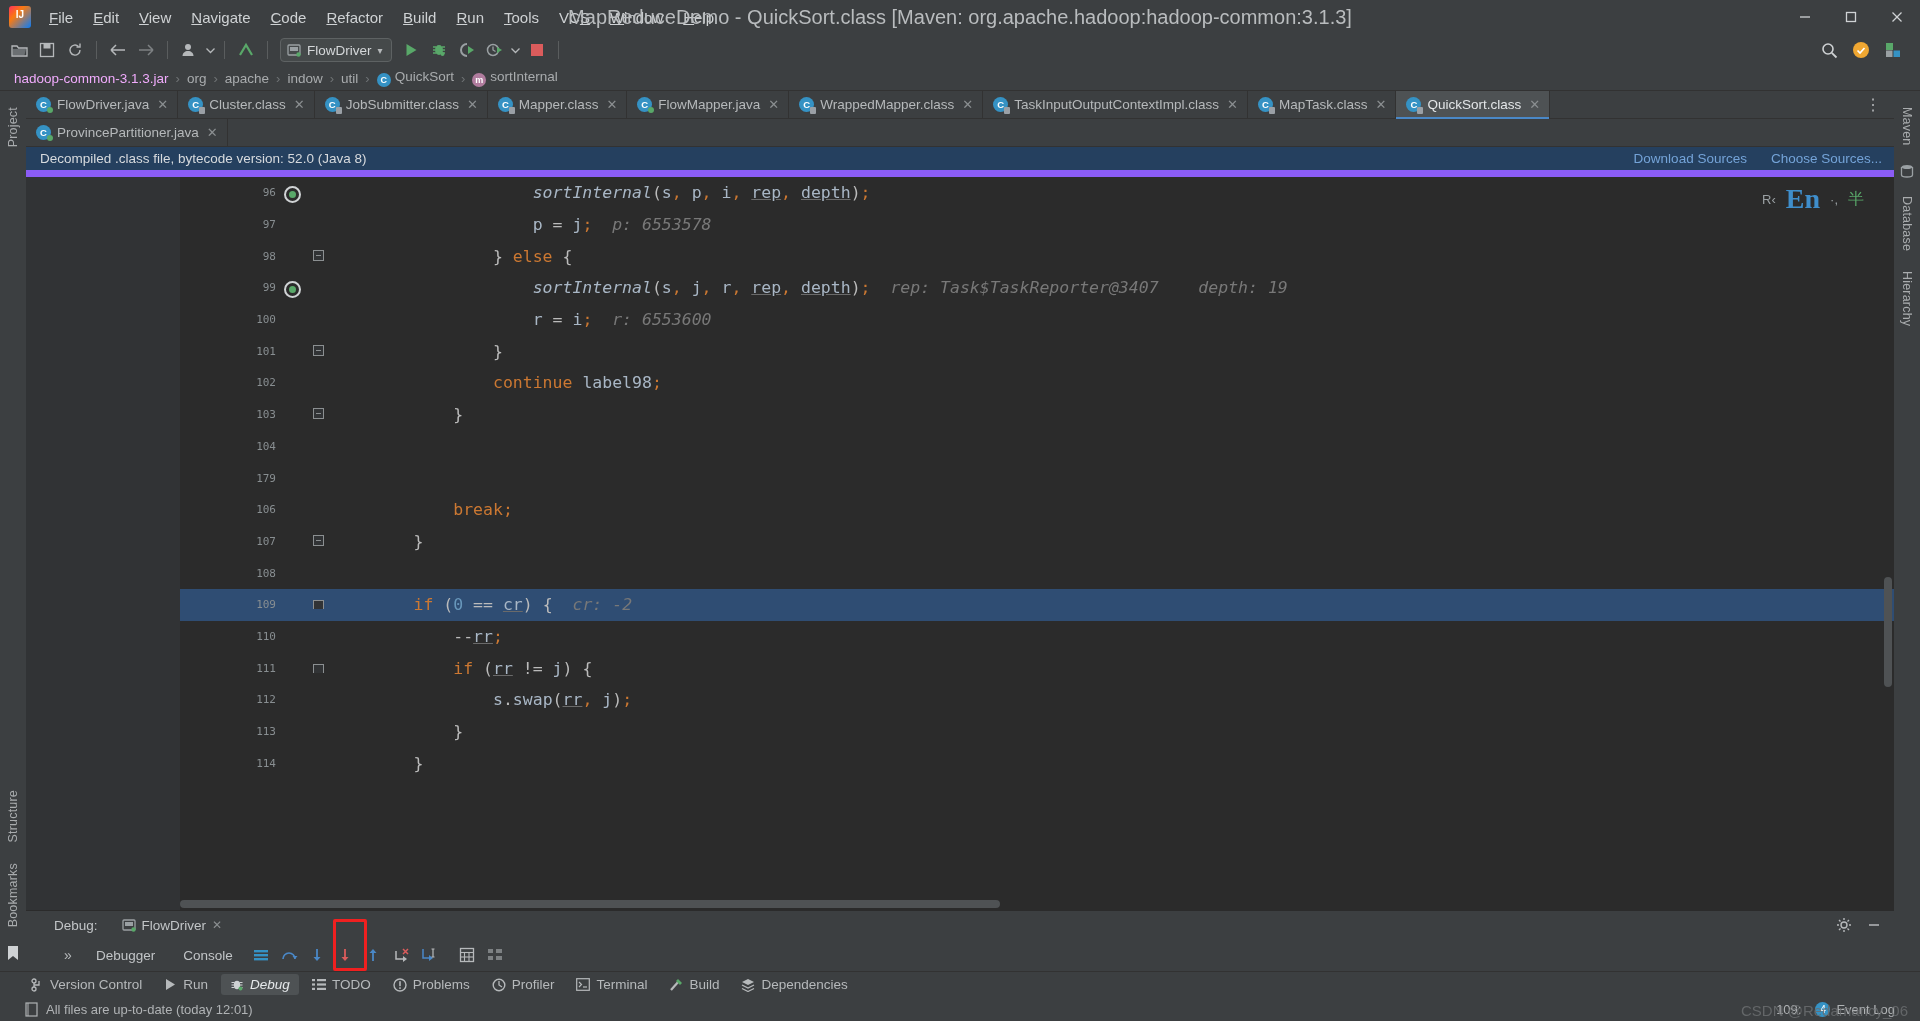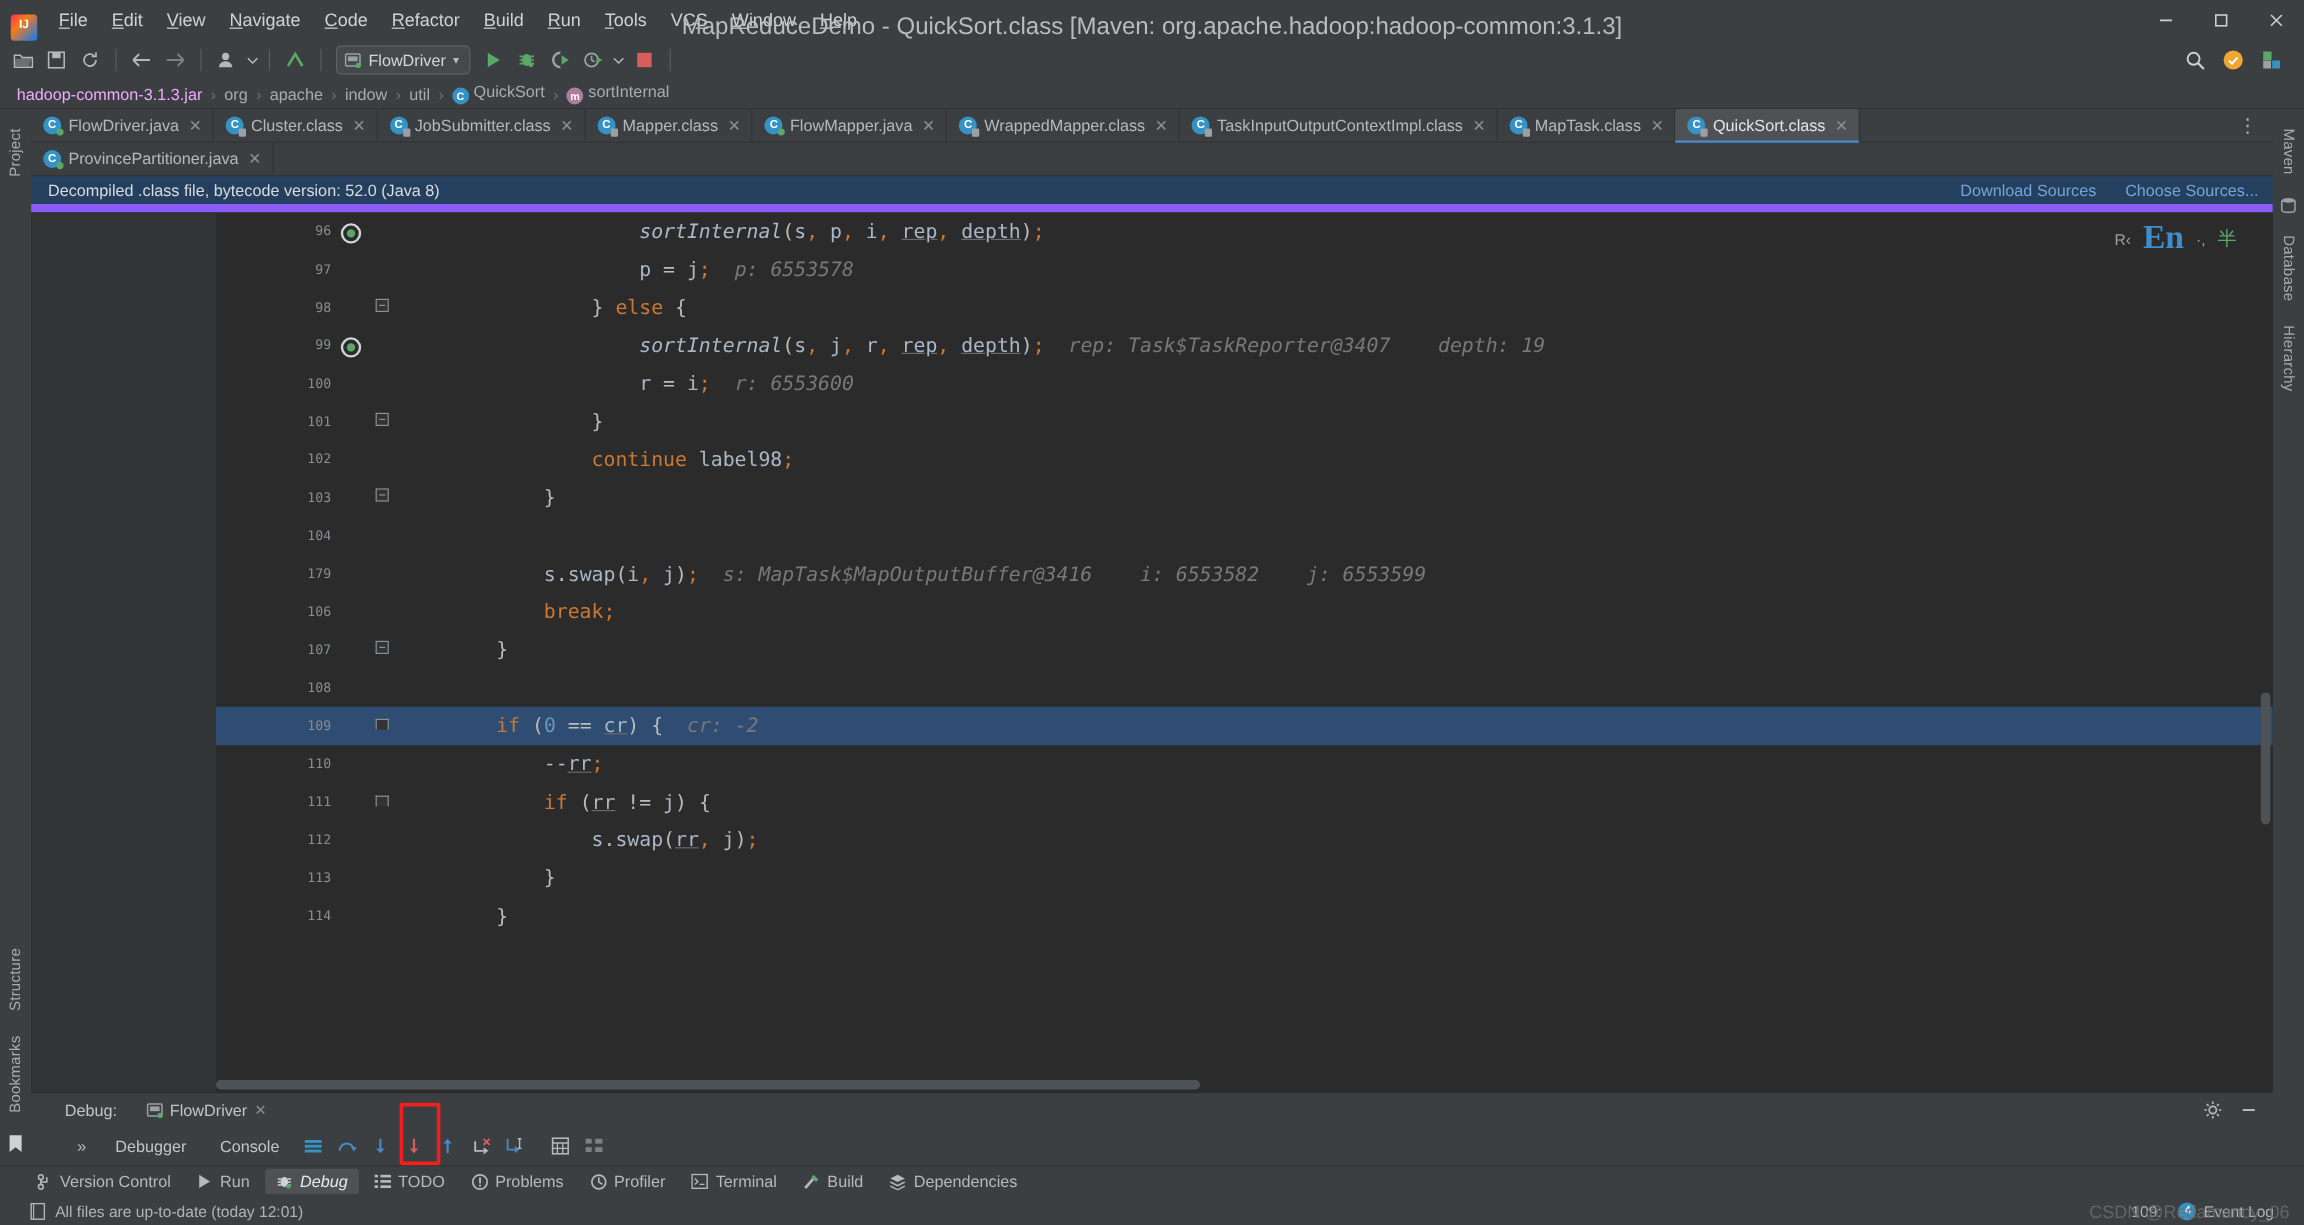--- a/index.html
+++ b/index.html
@@ -7,21 +7,21 @@
     width: 1920px; height: 1021px;
     background: #3c3f41;
     font-family: "Liberation Sans", sans-serif;
     overflow: hidden;
     color: #bbbbbb;
   }
   .app { position: relative; width: 1920px; height: 1021px; display: flex; flex-direction: column; }
 
   
   .titlebar {
-    height: 34px; background: #3c3f41; display: flex; align-items: flex-end;
+    height: 34px; background: #3c3f41; display: flex; align-items: center;
     flex: 0 0 34px; position: relative;
   }
   .ij-logo {
     width: 22px; height: 22px; margin: 0 8px 0 9px; border-radius: 3px;
     background: linear-gradient(135deg,#fe315d 0%,#f97a12 35%,#087cfa 100%);
     position: relative; flex: 0 0 22px;
   }
   .ij-logo::after {
     content: "IJ"; position: absolute; left: 0; right: 0; top: 3px;
     text-align: center; font-size: 10px; font-weight: bold; color: #fff;
@@ -524,21 +524,21 @@
           <div class="codelines" id="codelines">
               <div class="line"><span class="lnum">96</span><span class="marker"><span class="exec-icon"><i></i></span></span><span class="code">                    <span class="fn">sortInternal</span>(<span class="plain">s</span><span class="punct">,</span> <span class="plain">p</span><span class="punct">,</span> <span class="plain">i</span><span class="punct">,</span> <span class="var-u">rep</span><span class="punct">,</span> <span class="var-u">depth</span>)<span class="punct">;</span></span></div>
               <div class="line"><span class="lnum">97</span><span class="code">                    <span class="plain">p</span> = <span class="plain">j</span><span class="punct">;</span>  <span class="hint">p: 6553578</span></span></div>
               <div class="line"><span class="lnum">98</span><span class="fold"><span class="fold-box"></span></span><span class="code">                } <span class="kw">else</span> {</span></div>
               <div class="line"><span class="lnum">99</span><span class="marker"><span class="exec-icon"><i></i></span></span><span class="code">                    <span class="fn">sortInternal</span>(<span class="plain">s</span><span class="punct">,</span> <span class="plain">j</span><span class="punct">,</span> <span class="plain">r</span><span class="punct">,</span> <span class="var-u">rep</span><span class="punct">,</span> <span class="var-u">depth</span>)<span class="punct">;</span>  <span class="hint">rep: Task$TaskReporter@3407    depth: 19</span></span></div>
               <div class="line"><span class="lnum">100</span><span class="code">                    <span class="plain">r</span> = <span class="plain">i</span><span class="punct">;</span>  <span class="hint">r: 6553600</span></span></div>
               <div class="line"><span class="lnum">101</span><span class="fold"><span class="fold-box"></span></span><span class="code">                }</span></div>
               <div class="line"><span class="lnum">102</span><span class="code">                <span class="kw">continue</span> <span class="plain">label98</span><span class="punct">;</span></span></div>
               <div class="line"><span class="lnum">103</span><span class="fold"><span class="fold-box"></span></span><span class="code">            }</span></div>
               <div class="line"><span class="lnum">104</span><span class="code"></span></div>
-              <div class="line"><span class="lnum">179</span><span class="code">            <span class="plain">s</span>.<span class="plain">swap</span>(<span class="plain">i</span><span class="punct">,</span> <span class="plain">j</span>)<span class="punct">;</span>  <span class="hint">s: MapTask$MapOutputBuffer@3416    i: 6553582    j: 6553599</span></span></div>
+              <div class="line"><span class="lnum">179</span></div>
               <div class="line"><span class="lnum">106</span><span class="code">            <span class="kw">break</span><span class="punct">;</span></span></div>
               <div class="line"><span class="lnum">107</span><span class="fold"><span class="fold-box"></span></span><span class="code">        }</span></div>
               <div class="line"><span class="lnum">108</span><span class="code"></span></div>
               <div class="line current"><span class="lnum">109</span><span class="fold"><span class="fold-end"></span></span><span class="code">        <span class="kw">if</span> (<span class="num">0</span> == <span class="var-u">cr</span>) {  <span class="hint">cr: -2</span></span></div>
               <div class="line"><span class="lnum">110</span><span class="code">            --<span class="var-u">rr</span><span class="punct">;</span></span></div>
               <div class="line"><span class="lnum">111</span><span class="fold"><span class="fold-end"></span></span><span class="code">            <span class="kw">if</span> (<span class="var-u">rr</span> != <span class="plain">j</span>) {</span></div>
               <div class="line"><span class="lnum">112</span><span class="code">                <span class="plain">s</span>.<span class="plain">swap</span>(<span class="var-u">rr</span><span class="punct">,</span> <span class="plain">j</span>)<span class="punct">;</span></span></div>
               <div class="line"><span class="lnum">113</span><span class="code">            }</span></div>
               <div class="line"><span class="lnum">114</span><span class="code">        }</span></div>
             </div>

